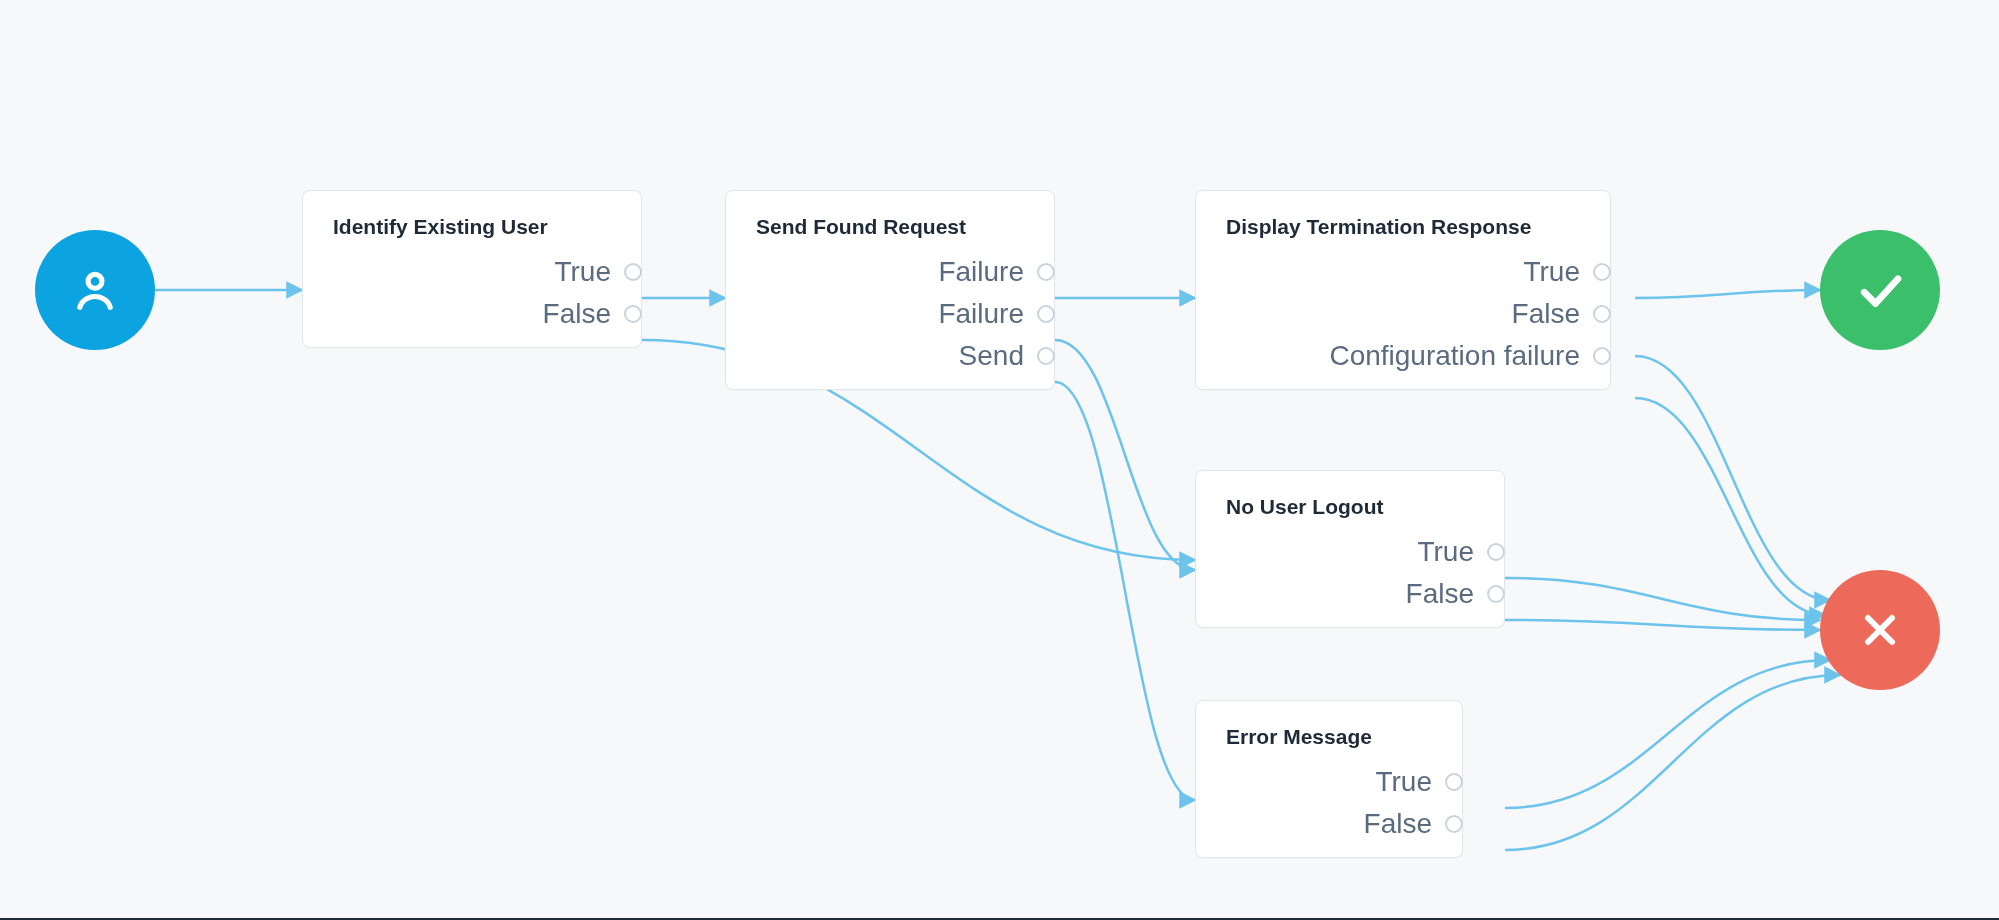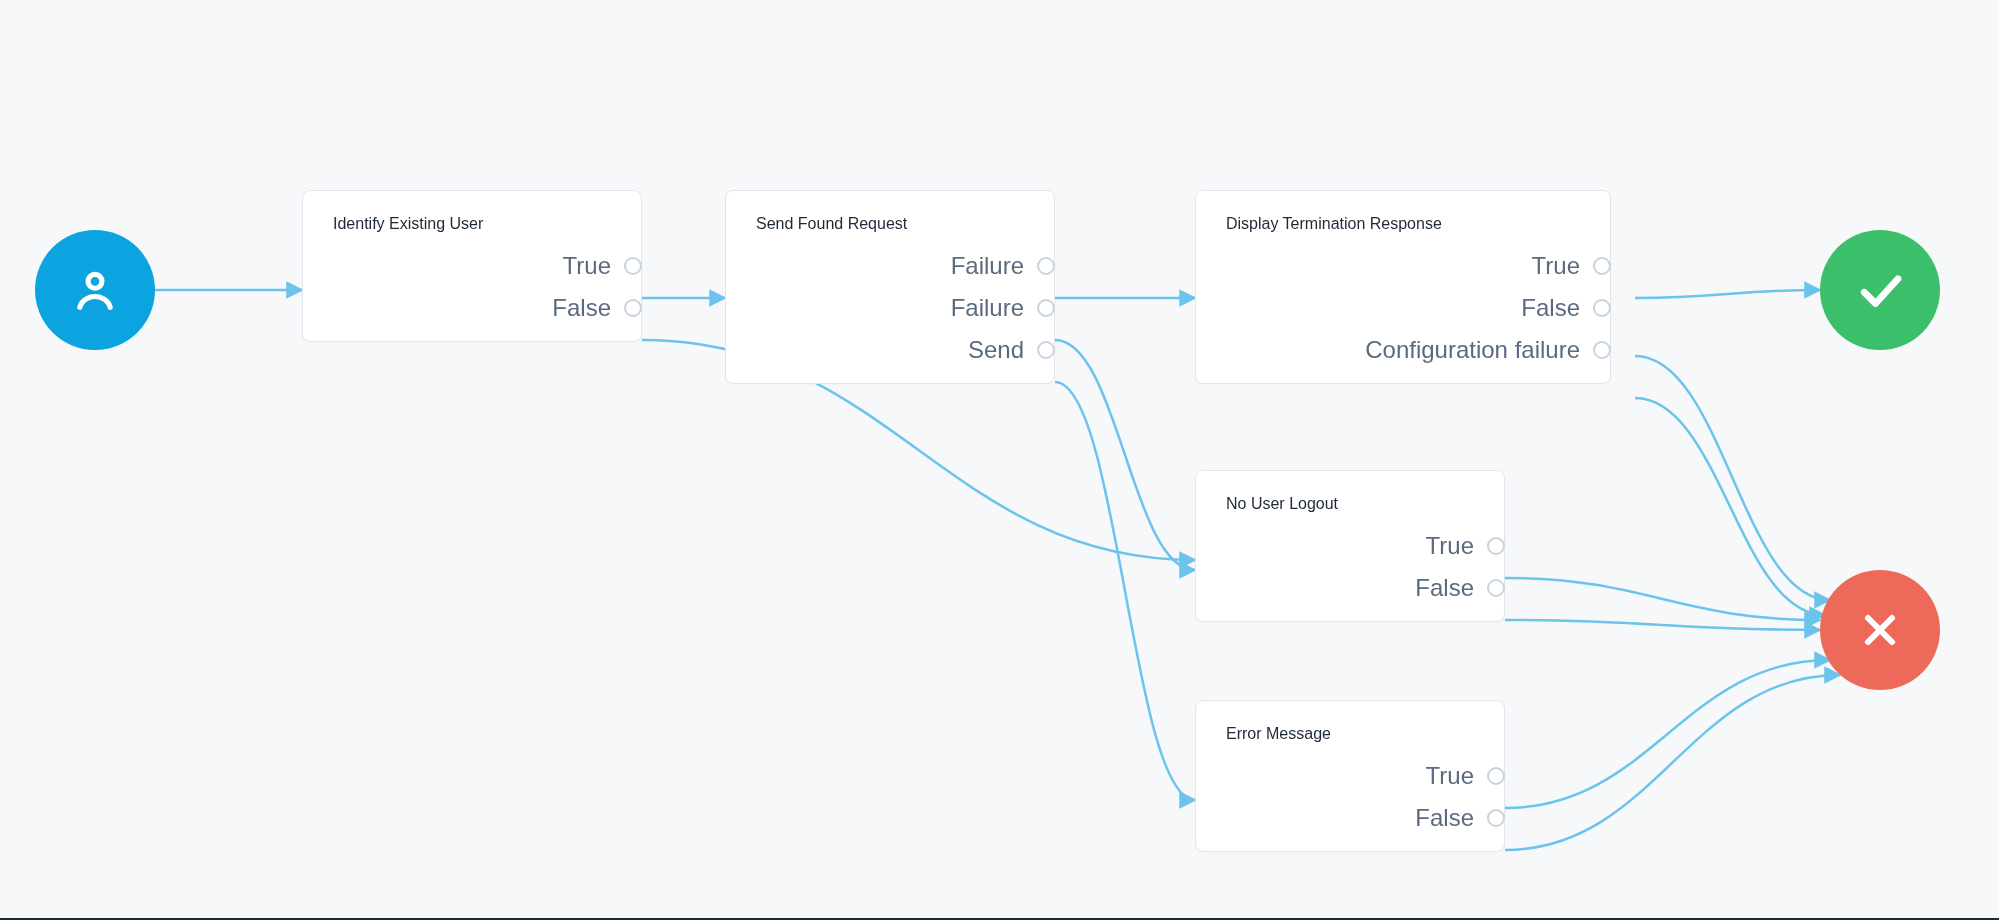--- a/index.html
+++ b/index.html
@@ -28,40 +28,40 @@
   .node {
     position: absolute;
     background: #ffffff;
     border: 1px solid #e2e6ea;
     border-radius: 8px;
     box-shadow: 0 1px 2px rgba(0,0,0,0.02);
     box-sizing: border-box;
     padding: 24px 30px 18px 30px;
   }
   .node-title {
-    font-size: 16px;
-    font-weight: 400;
+    font-size: 21px;
+    font-weight: 700;
     color: #1e2a38;
     margin-bottom: 18px;
     white-space: nowrap;
   }
   .outputs {
     display: flex;
     flex-direction: column;
     align-items: flex-end;
     gap: 12px;
   }
   .output-row {
     display: flex;
     align-items: center;
     position: relative;
     height: 30px;
   }
   .output-label {
-    font-size: 24px;
+    font-size: 28px;
     color: #5b6b7f;
     white-space: nowrap;
   }
   .port {
     position: absolute;
     width: 18px;
     height: 18px;
     background: #ffffff;
     border: 2px solid #c9d3dc;
     border-radius: 50%;
@@ -196,21 +196,21 @@
         <span class="output-label">True</span>
         <span class="port" style="right:-40px; left:auto;"></span>
       </div>
       <div class="output-row">
         <span class="output-label">False</span>
         <span class="port" style="right:-40px; left:auto;"></span>
       </div>
     </div>
   </div>
 
-  <div class="node" style="left:1195px; top:700px; width:310px;">
+  <div class="node" style="left:1195px; top:700px; width:268px;">
     <div class="node-title">Error Message</div>
     <div class="outputs">
       <div class="output-row">
         <span class="output-label">True</span>
         <span class="port" style="right:-40px; left:auto;"></span>
       </div>
       <div class="output-row">
         <span class="output-label">False</span>
         <span class="port" style="right:-40px; left:auto;"></span>
       </div>

